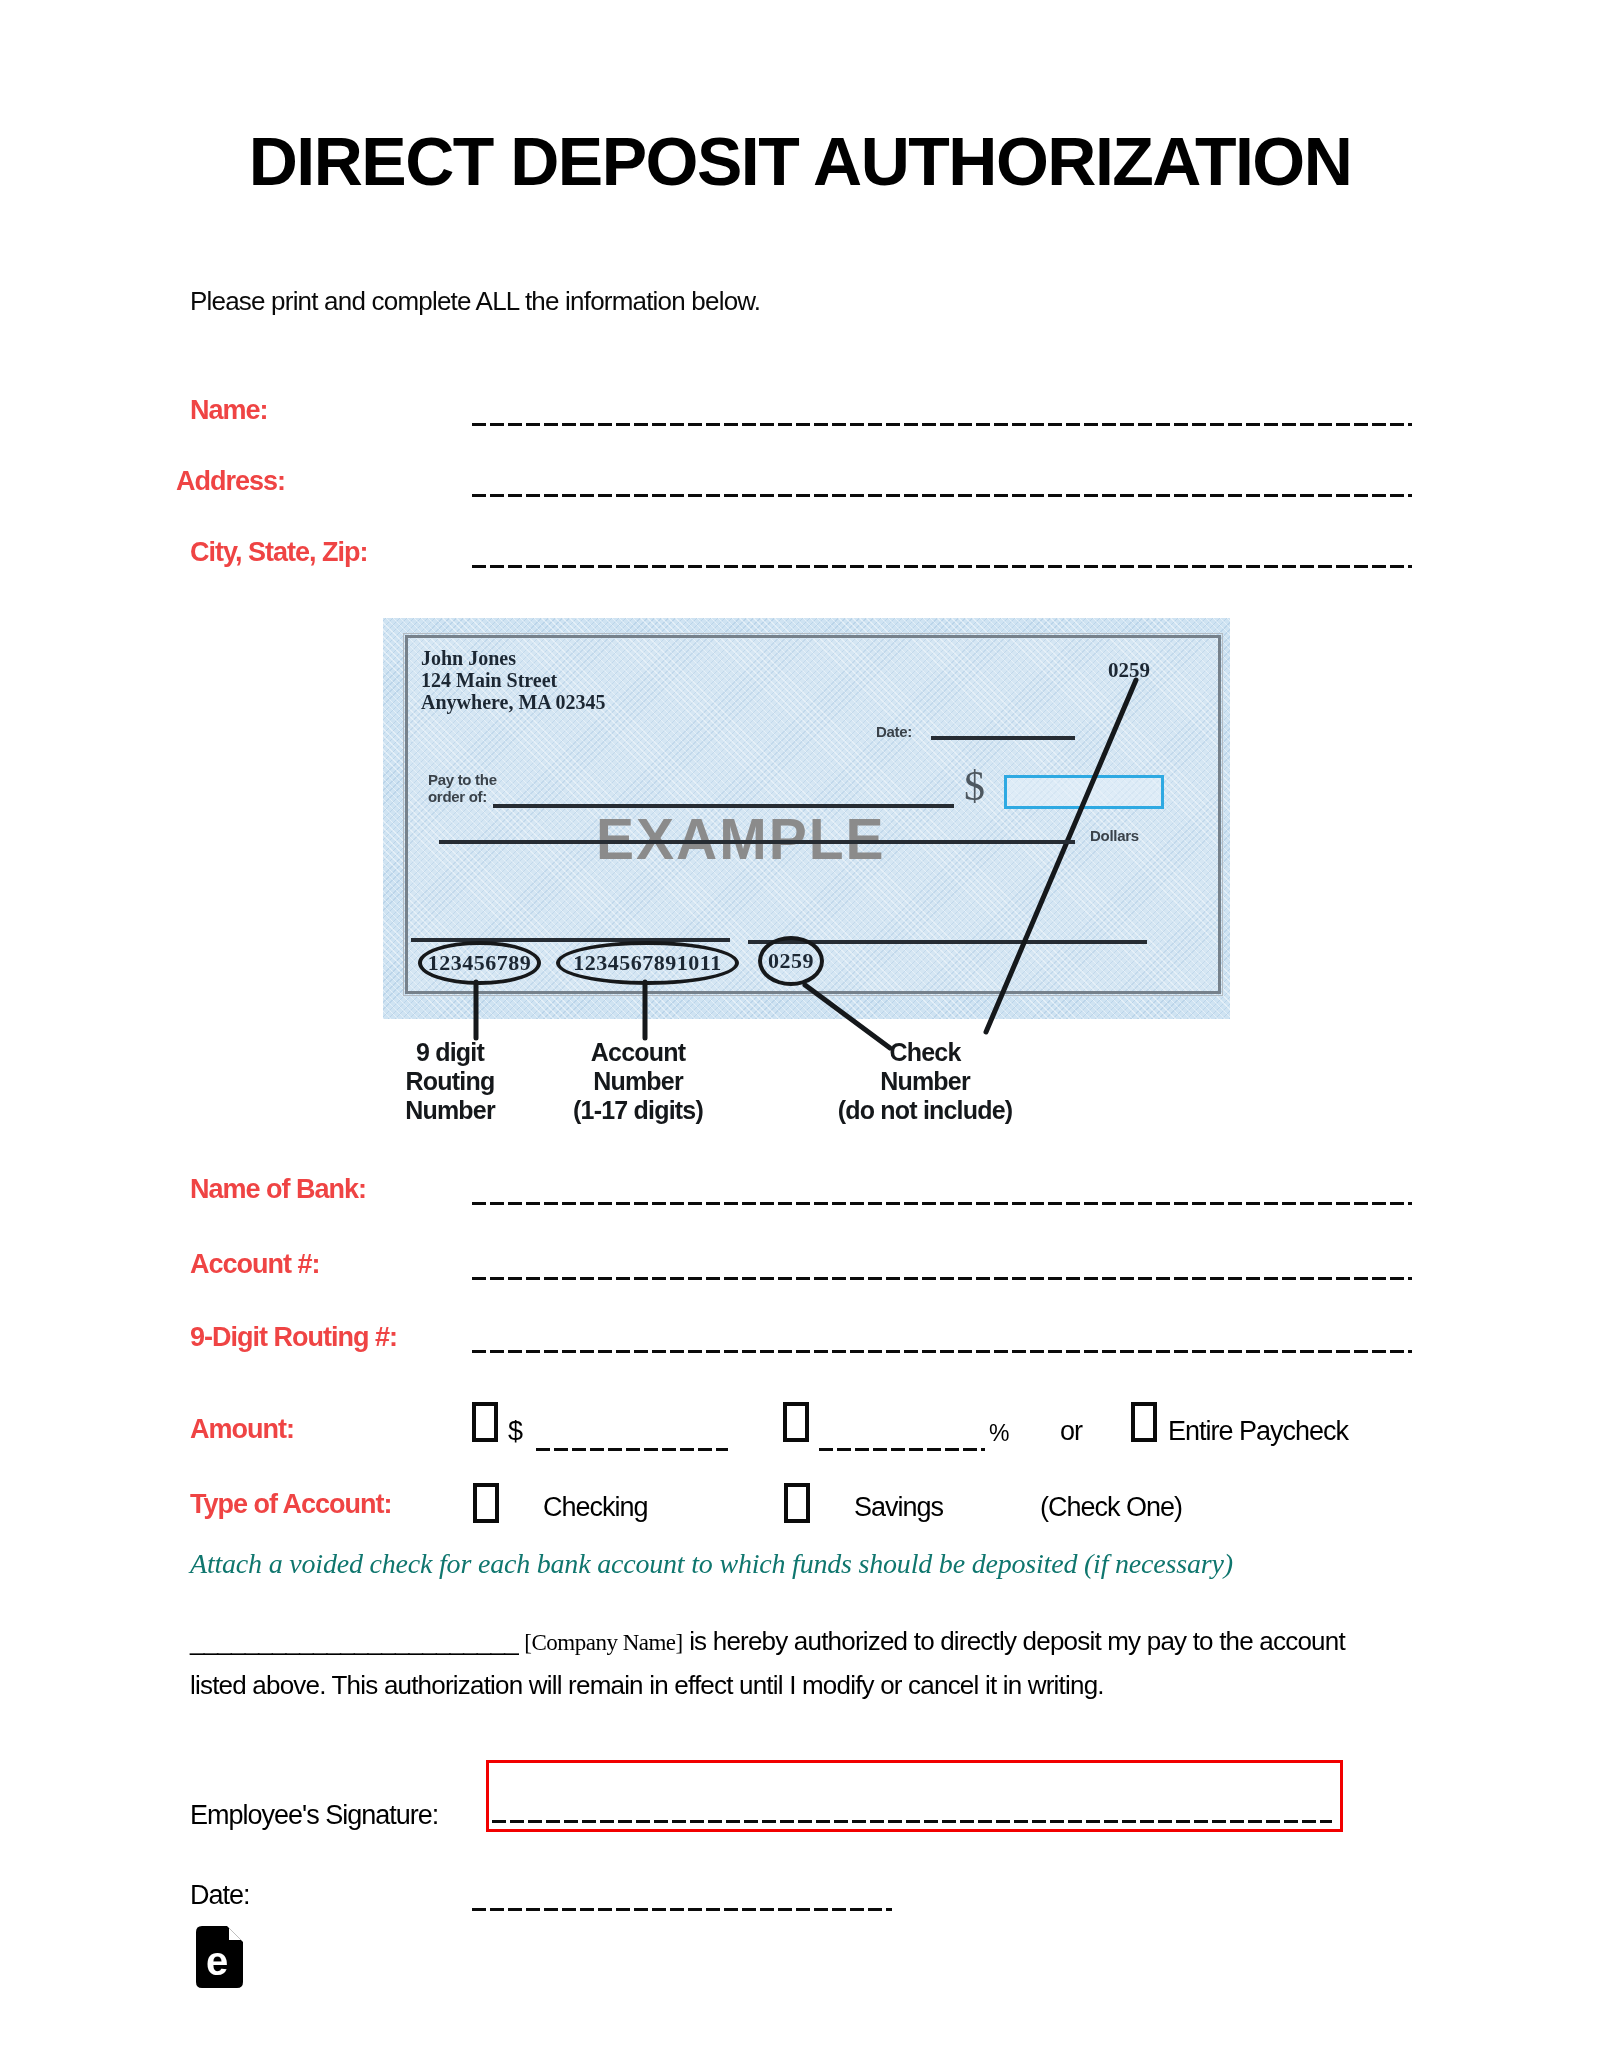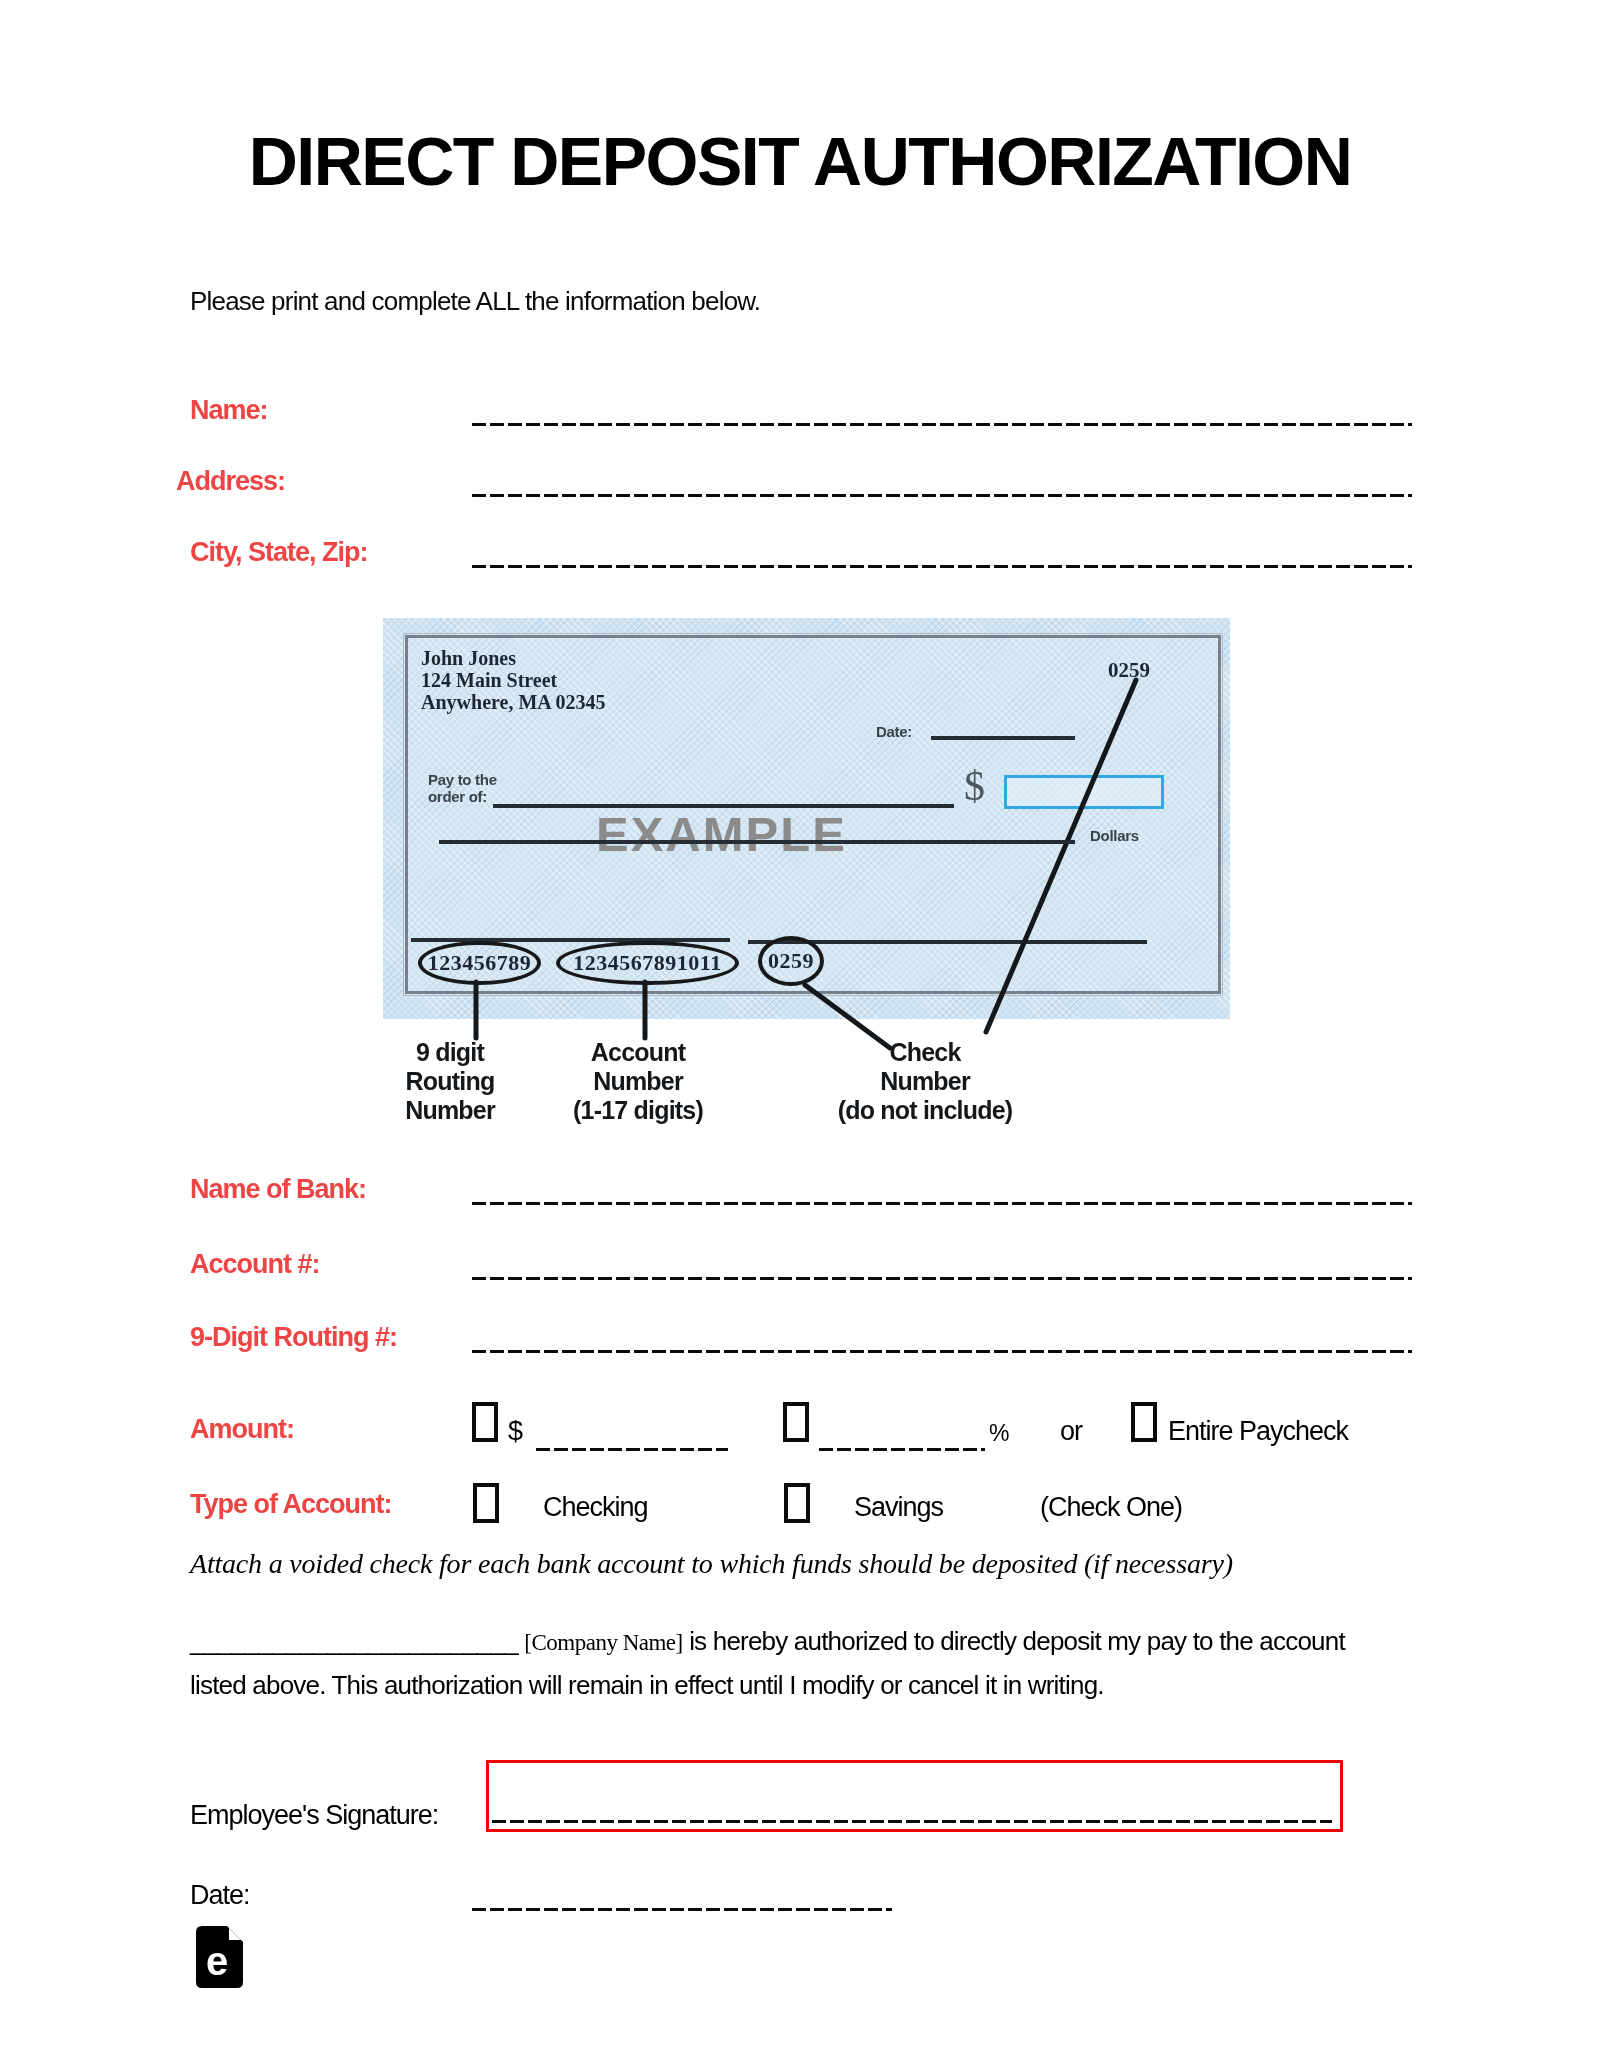--- a/index.html
+++ b/index.html
@@ -66,39 +66,39 @@
   .check-line { background:#262c33; height:4px; }
   .dollar-sign {
     left:556px; top:124px; font-family:"Liberation Serif", serif;
     font-size:42px; color:#4d575f;
   }
   .amount-box {
     left:596px; top:137px; width:160px; height:34px;
     border:3px solid #2ea9e2; background:rgba(230,241,249,0.55);
   }
   .watermark {
-    left:188px; top:168px; font-size:49px; font-weight:700;
+    left:188px; top:168px; font-size:57px; font-weight:700;
     color:#8b8b8b; letter-spacing:2px; z-index:1;
   }
   .z2 { z-index:2; }
   .micr-oval {
     border:4px solid #16181a; border-radius:50%;
     display:flex; align-items:center; justify-content:center;
     font-family:"Liberation Serif", serif; font-size:22px; font-weight:700;
     color:#1c2733; letter-spacing:0.5px; z-index:2;
   }
   .callout {
     top:420px; text-align:center; font-size:25px; font-weight:700;
     letter-spacing:-0.8px; line-height:29px; color:#15181b;
   }
   .pointer-svg { left:0; top:0; pointer-events:none; }
 
   .attach-note {
     left:190px; top:1548px; font-family:"Liberation Serif", serif;
-    font-style:italic; font-size:28px; letter-spacing:-0.2px; color:#000000;
+    font-style:italic; font-size:28px; letter-spacing:-0.2px; color:#0f766e;
   }
   .auth-par {
     left:190px; top:1620px; width:1215px;
     font-size:26px; letter-spacing:-0.8px; line-height:42px; color:#000;
   }
   .company-name {
     font-family:"Liberation Serif", serif; 
     font-size:23px; letter-spacing:-0.5px;
   }
   .sig-box {

